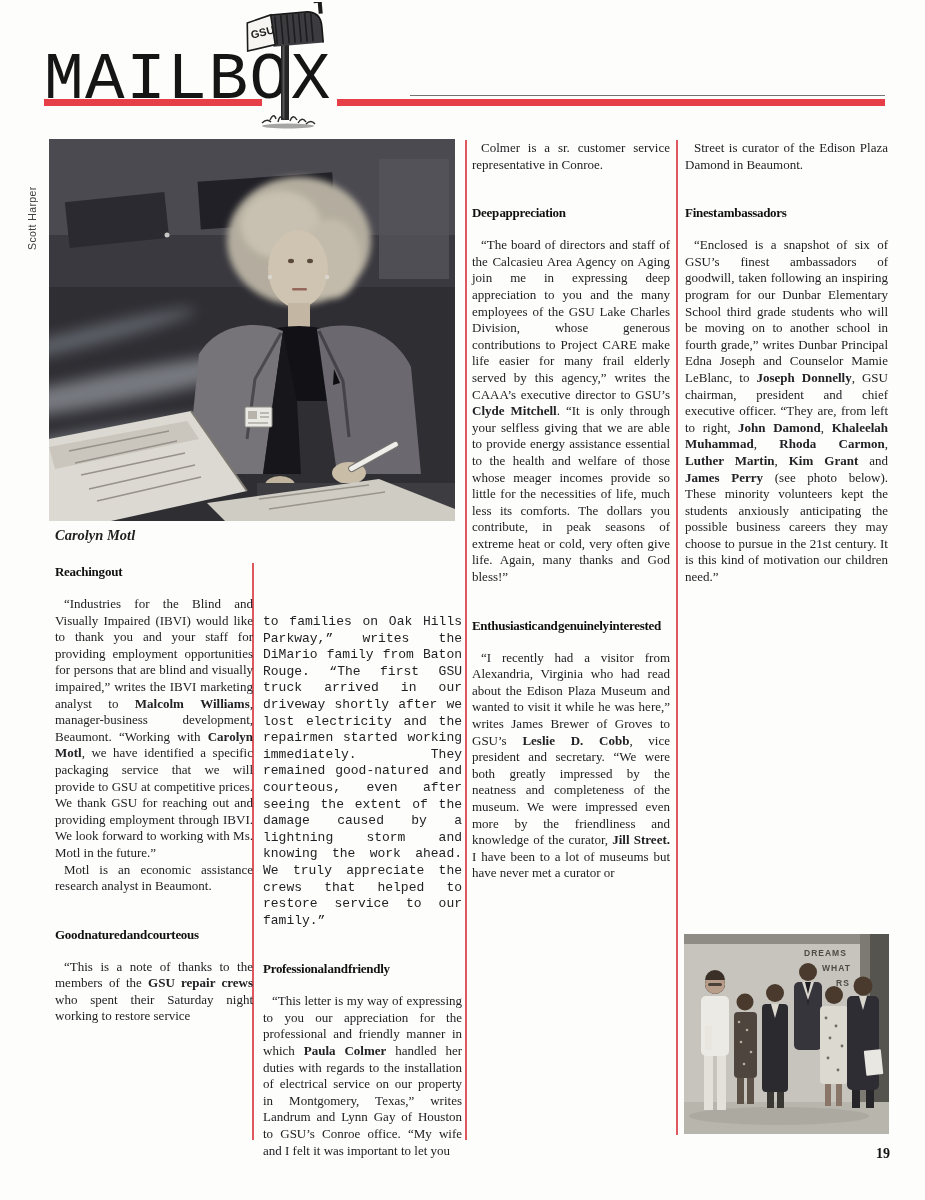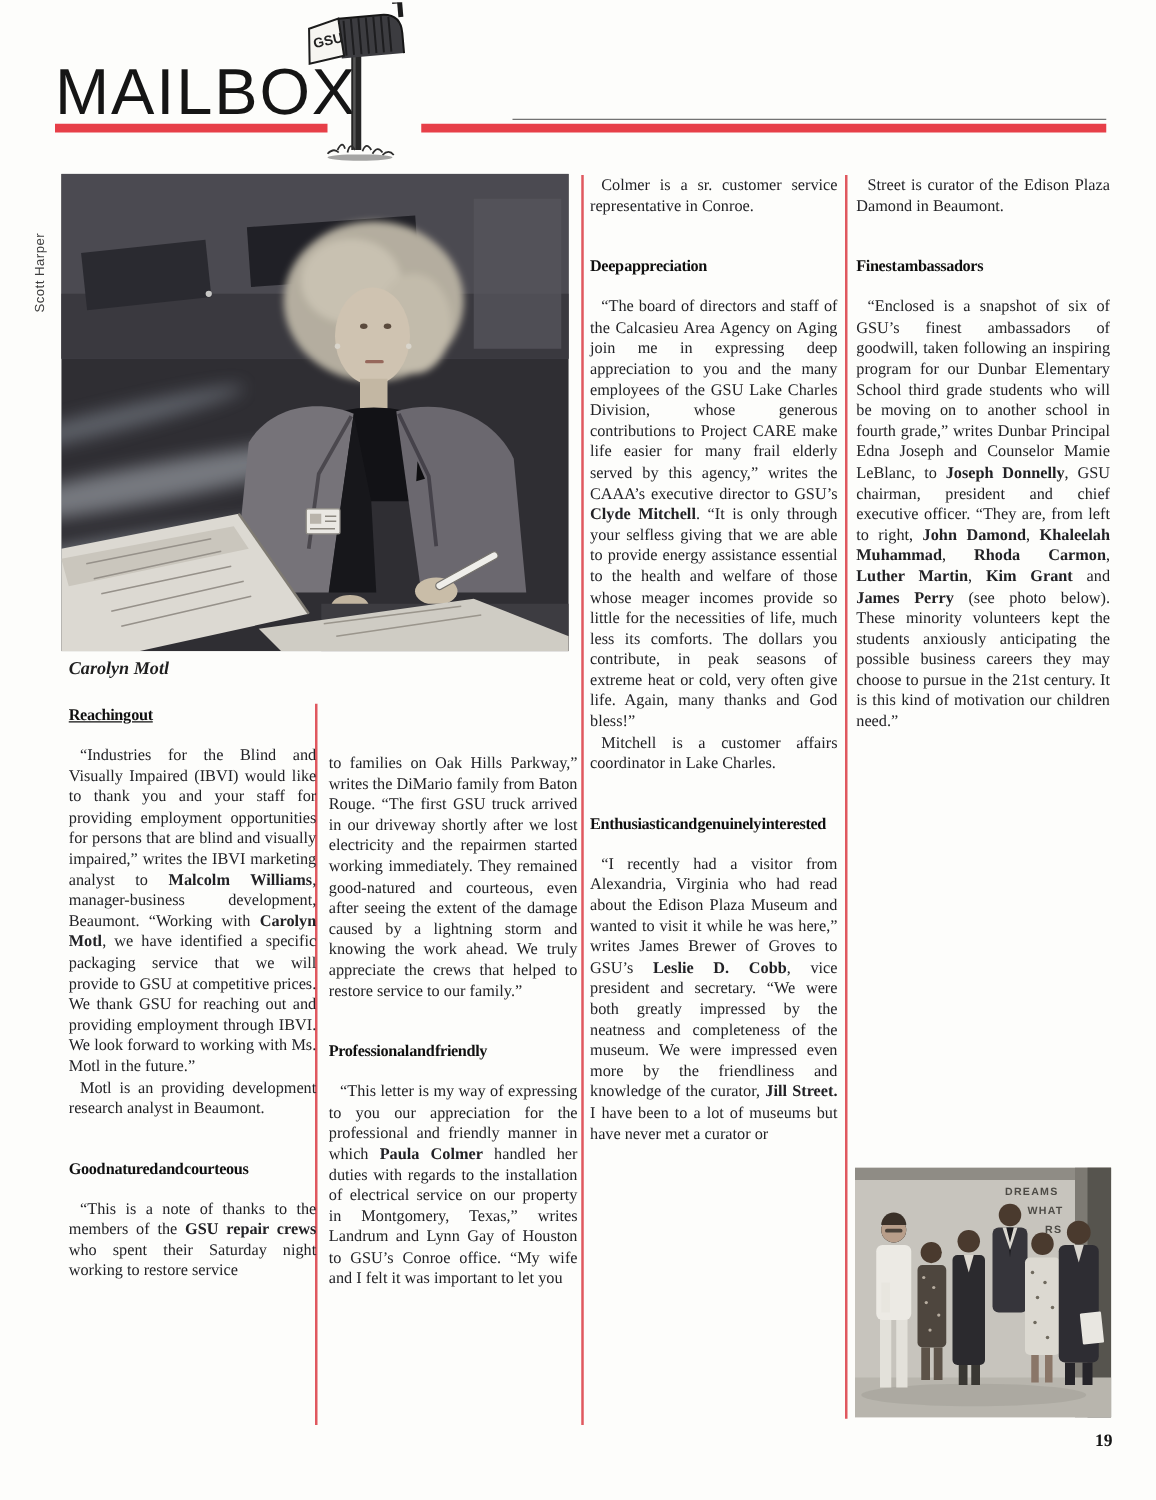--- a/index.html
+++ b/index.html
@@ -5,22 +5,22 @@
 <style>
   html,body { margin:0; padding:0; background:#e9e9e7; }
   .page {
     position:relative; width:925px; height:1200px; margin:0 auto;
     background:#fdfdfb; overflow:hidden;
     font-family:"Liberation Serif", serif; color:#1d1d1f;
   }
   
   .masthead-title {
     position:absolute; left:44px; top:48px;
-    font-size:52px; line-height:1; letter-spacing:1.5px; color:#151515;
-    font-family:Liberation Sans, sans-serif;
+    font-size:66px; line-height:1; letter-spacing:1.5px; color:#151515;
+    font-family:Liberation Mono, monospace;
   }
   .rule { position:absolute; height:7px; background:#e73f48; }
   .rule-left  { left:44px;  top:99px; width:218px; }
   .rule-right { left:337px; top:99px; width:548px; }
   .hairline   { position:absolute; left:410px; top:95px; width:475px; height:1px; background:#2a2a2a; opacity:.65; }
   .mailbox-art { position:absolute; left:232px; top:2px; width:102px; height:128px; }
 
   
   .photo-credit {
     position:absolute; left:26px; top:250px; width:120px;
@@ -39,24 +39,24 @@
     position:absolute; text-align:justify;
     font-size:13px; line-height:16.6px; color:#222226;
   }
   .col p { margin:0; text-indent:9px; }
   .col p.flush { text-indent:0; }
   .col h3 {
     font-size:13px; line-height:20px; margin:30px 0 14px 0;
     letter-spacing:-0.3px; word-spacing:-2.5px; color:#101010;
     text-align:left; font-family:"Liberation Serif", serif;
   }
-  .col h3.first { margin-top:0;text-decoration:underline; }
+  .col h3.first { margin-top:0; }
   .col-1 { left:55px;  top:562px; width:198px; }
   .col-2 { left:263px; top:562px; width:199px; }
-  .col-2 p.lead-in { margin-top:40px; }
+  .col-2 p.lead-in { margin-top:52px;font-family:Liberation Mono, monospace; }
   .col-3 { left:472px; top:140px; width:198px; }
   .col-4 { left:685px; top:140px; width:203px; }
 
   
   .vrule { position:absolute; width:2px; background:#e0585f; }
   .vrule-1 { left:252px; top:563px; height:577px; }
   .vrule-2 { left:465px; top:140px; height:1000px; }
   .vrule-3 { left:676px; top:140px; height:995px; }
 
   
@@ -168,36 +168,35 @@
 
   <div class="lead-caption">Carolyn Motl</div>
 
   <div class="vrule vrule-1"></div>
   <div class="vrule vrule-2"></div>
   <div class="vrule vrule-3"></div>
 
   <div class="col col-1">
     <h3 class="first">Reaching out</h3>
     <p>“Industries for the Blind and Visually Impaired (IBVI) would like to thank you and your staff for providing employment opportunities for persons that are blind and visually impaired,” writes the IBVI marketing analyst to <b>Malcolm Williams</b>, manager-business development, Beaumont. “Working with <b>Carolyn Motl</b>, we have identified a specific packaging service that we will provide to GSU at competitive prices.  We thank GSU for reaching out and providing employment through IBVI.  We look forward to working with Ms. Motl in the future.”</p>
-    <p>Motl is an providing development research analyst in Beaumont.</p>
+    <p>Motl is an economic assistance research analyst in Beaumont.</p>
     <h3>Good natured and courteous</h3>
     <p>“This is a note of thanks to the members of the <b>GSU repair crews</b> who spent their Saturday night working to restore service</p>
   </div>
 
   <div class="col col-2">
     <p class="flush lead-in">to families on Oak Hills Parkway,” writes the DiMario family from Baton Rouge.  “The first GSU truck arrived in our driveway shortly after we lost electricity and the repairmen started working immediately. They remained good-natured and courteous, even after seeing the extent of the damage caused by a lightning storm and knowing the work ahead. We truly appreciate the crews that helped to restore service to our family.”</p>
     <h3>Professional and friendly</h3>
     <p>“This letter is my way of expressing to you our appreciation for the professional and friendly manner in which <b>Paula Colmer</b> handled her duties with regards to the installation of electrical service on our property in Montgomery, Texas,” writes Landrum and Lynn Gay of Houston to GSU’s Conroe office.  “My wife and I felt it was important to let you</p>
   </div>
 
   <div class="col col-3">
     <p>Colmer is a sr. customer service representative in Conroe.</p>
     <h3>Deep appreciation</h3>
     <p>“The board of directors and staff of the Calcasieu Area Agency on Aging join me in expressing deep appreciation to you and the many employees of the GSU Lake Charles Division, whose generous contributions to Project CARE make life easier for many frail elderly served by this agency,” writes the CAAA’s executive director to GSU’s <b>Clyde Mitchell</b>. “It is only through your selfless giving that we are able to provide energy assistance essential to the health and welfare of those whose meager incomes provide so little for the necessities of life, much less its comforts.  The dollars you contribute, in peak seasons of extreme heat or cold, very often give life.  Again, many thanks and God bless!”</p>
-    <p>Mitchell is a customer affairs coordinator in Lake Charles.</p>
     <h3>Enthusiastic and genuinely interested</h3>
     <p>“I recently had a visitor from Alexandria, Virginia who had read about the Edison Plaza Museum and wanted to visit it while he was here,” writes James Brewer of Groves to GSU’s <b>Leslie D. Cobb</b>, vice president and secretary.  “We were both greatly impressed by the neatness and completeness of the museum.  We were impressed even more by the friendliness and knowledge of the curator, <b>Jill Street.</b>  I have been to a lot of museums but have never met a curator or</p>
   </div>
 
   <div class="col col-4">
     <p>Street is curator of the Edison Plaza Damond in Beaumont.</p>
     <h3>Finest ambassadors</h3>
     <p>“Enclosed is a snapshot of six of GSU’s finest ambassadors of goodwill, taken following an inspiring program for our Dunbar Elementary School third grade students who will be moving on to another school in fourth grade,” writes Dunbar Principal Edna Joseph and Counselor Mamie LeBlanc, to <b>Joseph Donnelly</b>, GSU chairman, president and chief executive officer.  “They are, from left to right, <b>John Damond</b>, <b>Khaleelah Muhammad</b>, <b>Rhoda Carmon</b>, <b>Luther Martin</b>, <b>Kim Grant</b> and <b>James Perry</b> (see photo below). These minority volunteers kept the students anxiously anticipating the possible business careers they may choose to pursue in the 21st century.  It is this kind of motivation our children need.”</p>
   </div>
 

